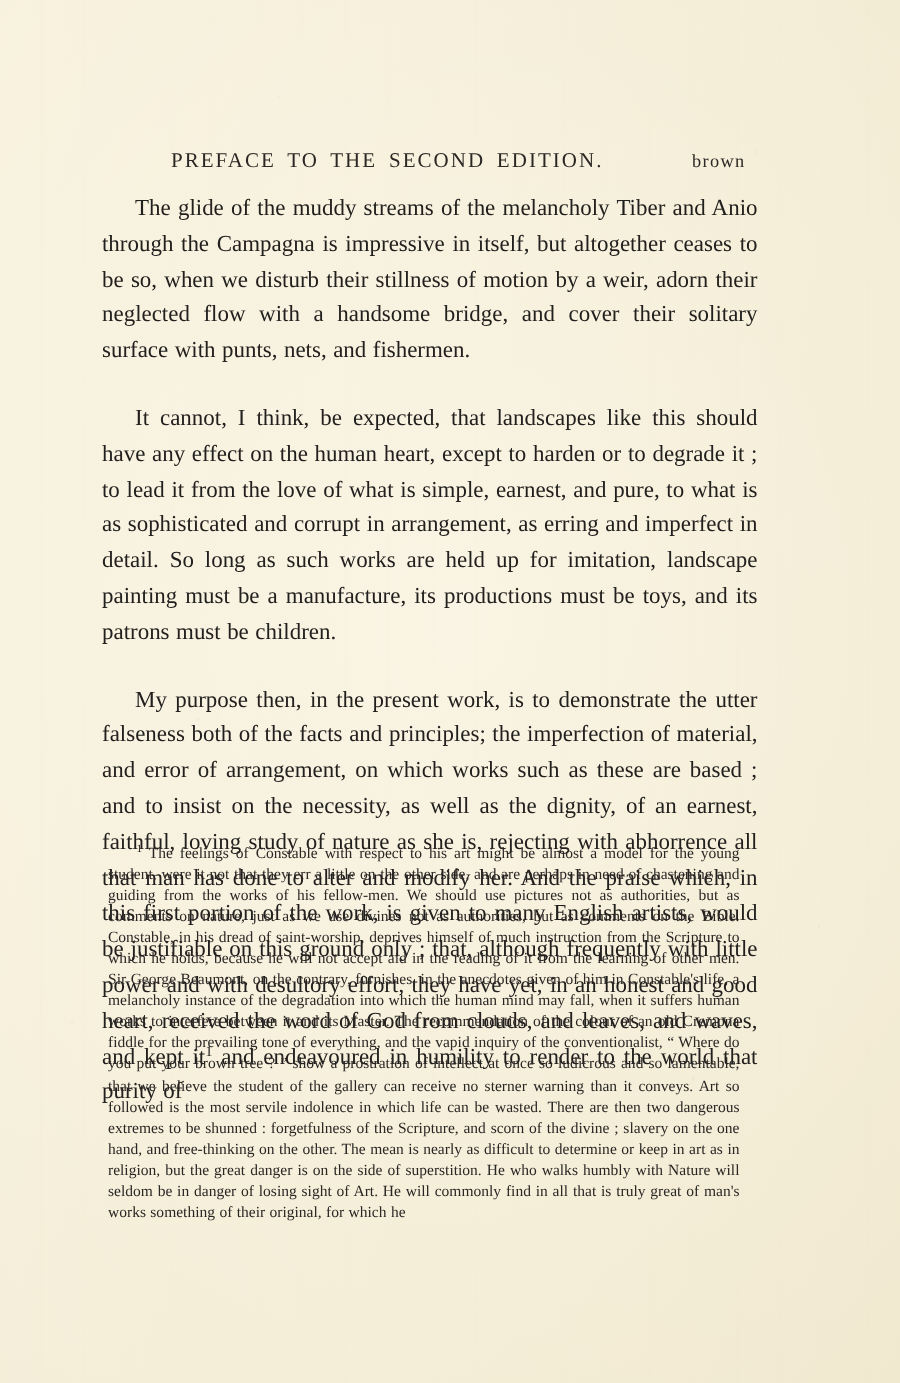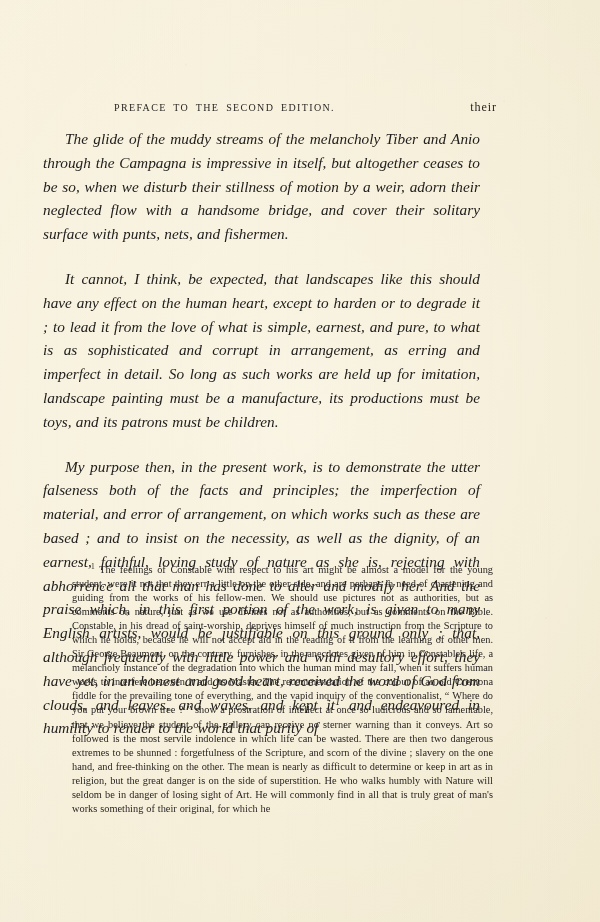--- a/index.html
+++ b/index.html
@@ -71,40 +71,39 @@
   #runninghead {
     position: absolute;
     top: 100px;
     left: 60px;
     width: 437px;
     display: flex;
     align-items: baseline;
     justify-content: space-between;
   }
   .rh-title {
-    font-size: 10px;
+    font-size: 14px;
     letter-spacing: 1.35px;
     word-spacing: 3px;
     text-transform: uppercase;
     color: #2b2724;
     margin-left: 54px;
   }
   .rh-folio {
     font-size: 12.2px;
     letter-spacing: 0.9px;
     color: #2b2724;
   }
 
   
   #body-text {
     position: absolute;
     top: 127px;
-    left: 43px;
+    left: 68px;
     width: 437px;
-    font-style: italic;
   }
   .para {
     margin: 0;
     text-indent: 22px;
     text-align: justify;
     font-size: 15.3px;
     line-height: 23.8px;
     color: #22201e;
     word-spacing: 0.5px;
   }
@@ -148,21 +147,21 @@
 </head>
 <body>
 
 <div id="page">
 
   <div id="grain"></div>
   <div id="bands"></div>
 
   <div id="runninghead">
     <span class="rh-title">PREFACE TO THE SECOND EDITION.</span>
-    <span class="rh-folio">their</span>
+    <span class="rh-folio">brown</span>
   </div>
 
   <div id="body-text">
     <p class="para">The glide of the muddy streams of the melancholy Tiber and Anio through the Campagna is impressive in itself, but altogether ceases to be so, when we disturb their stillness of motion by a weir, adorn their neglected flow with a handsome bridge, and cover their solitary surface with punts, nets, and fishermen.</p>
     <p class="para">It cannot, I think, be expected, that landscapes like this should have any effect on the human heart, except to harden or to degrade it ; to lead it from the love of what is simple, earnest, and pure, to what is as sophisticated and corrupt in arrangement, as erring and imperfect in detail. So long as such works are held up for imitation, landscape painting must be a manufacture, its productions must be toys, and its patrons must be children.</p>
     <p class="para">
       <span>My purpose then, in the present work, is to demonstrate the utter falseness both of the facts and principles; the imperfection of material, and error of arrangement, on which works such as these are based ; and to insist on the necessity, as well as the dignity, of an earnest, faithful, loving study of nature as she is, rejecting with abhorrence all that man has done to alter and modify her. And the praise which, in this first portion of the work, is given to many English artists, would be justifiable on this ground only ; that, although frequently with little power and with desultory effort, they have yet, in an honest and good heart, received the word of God from clouds, and leaves, and waves, and kept it</span><sup>1</sup><span> and endeavoured in humility to render to the world that purity of</span>
     </p>
   </div>
 

